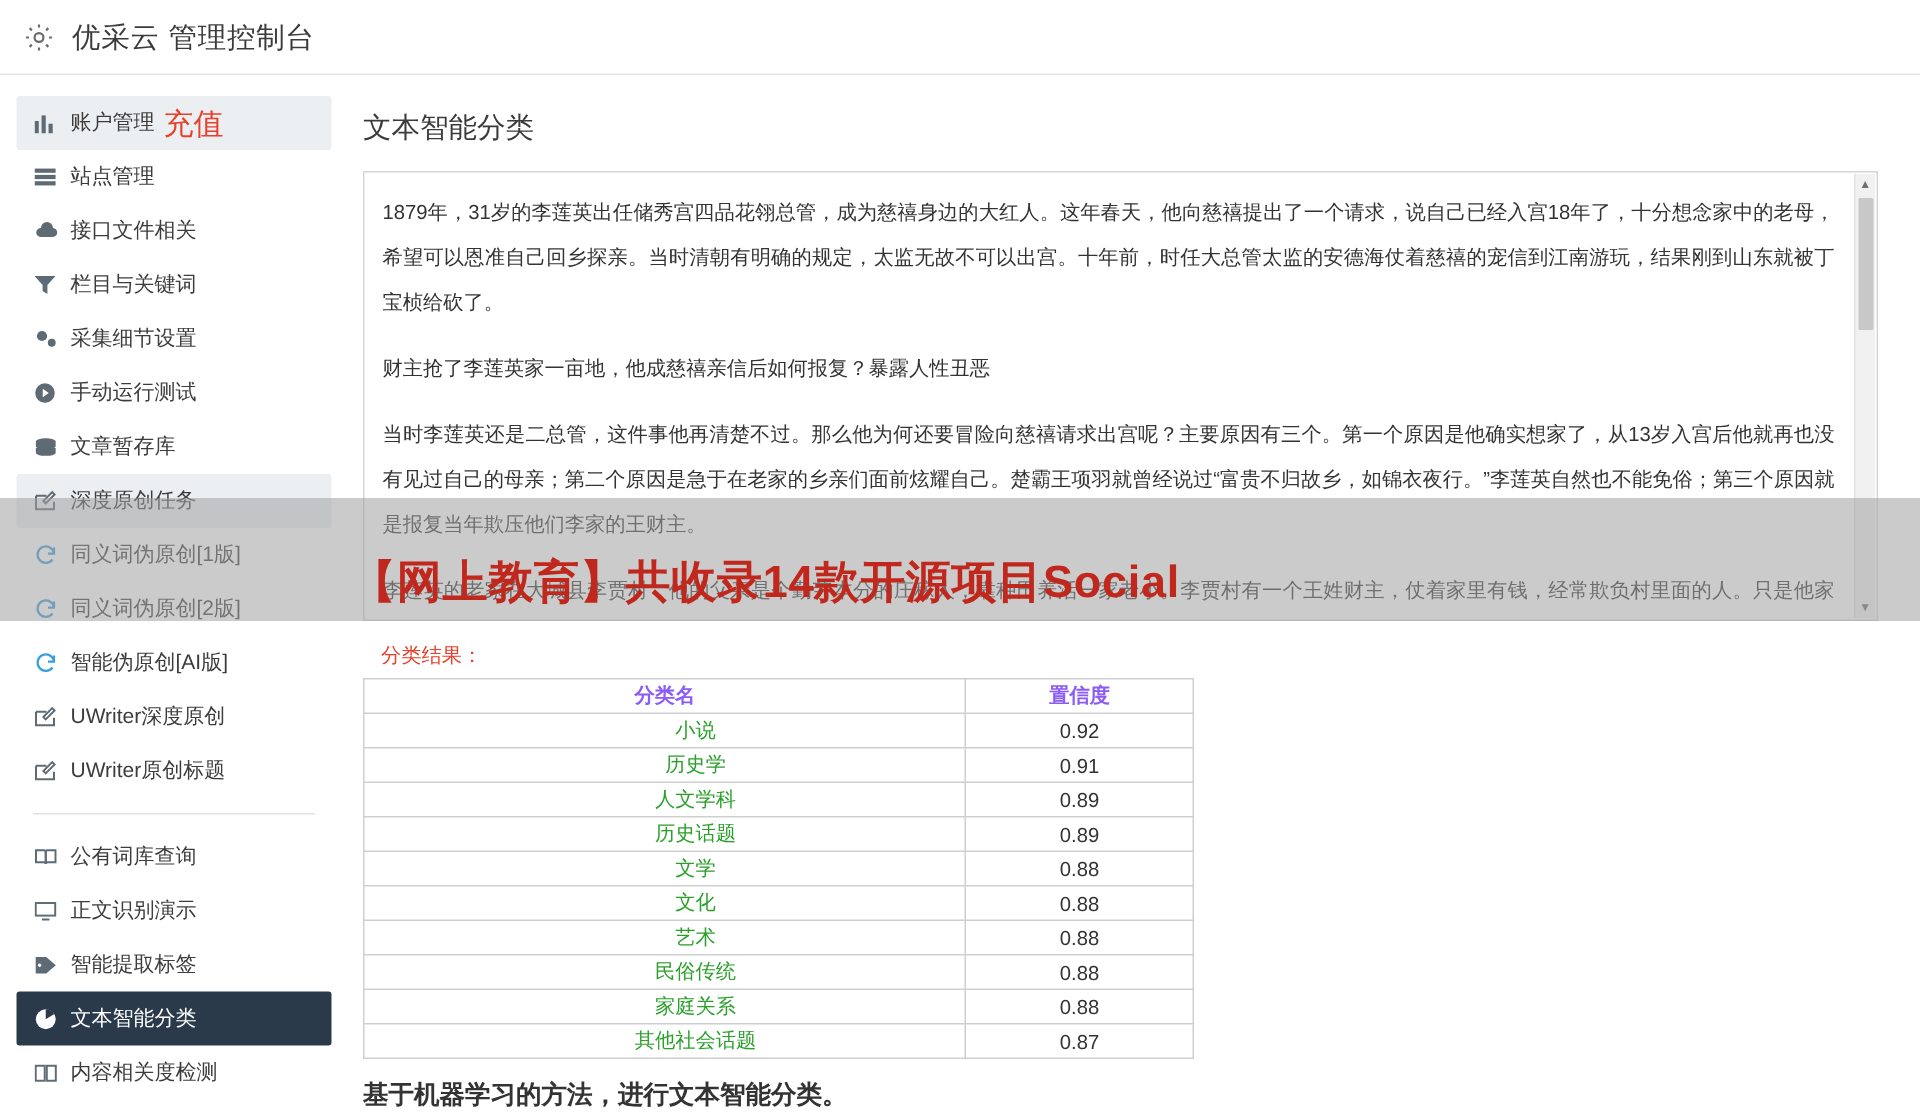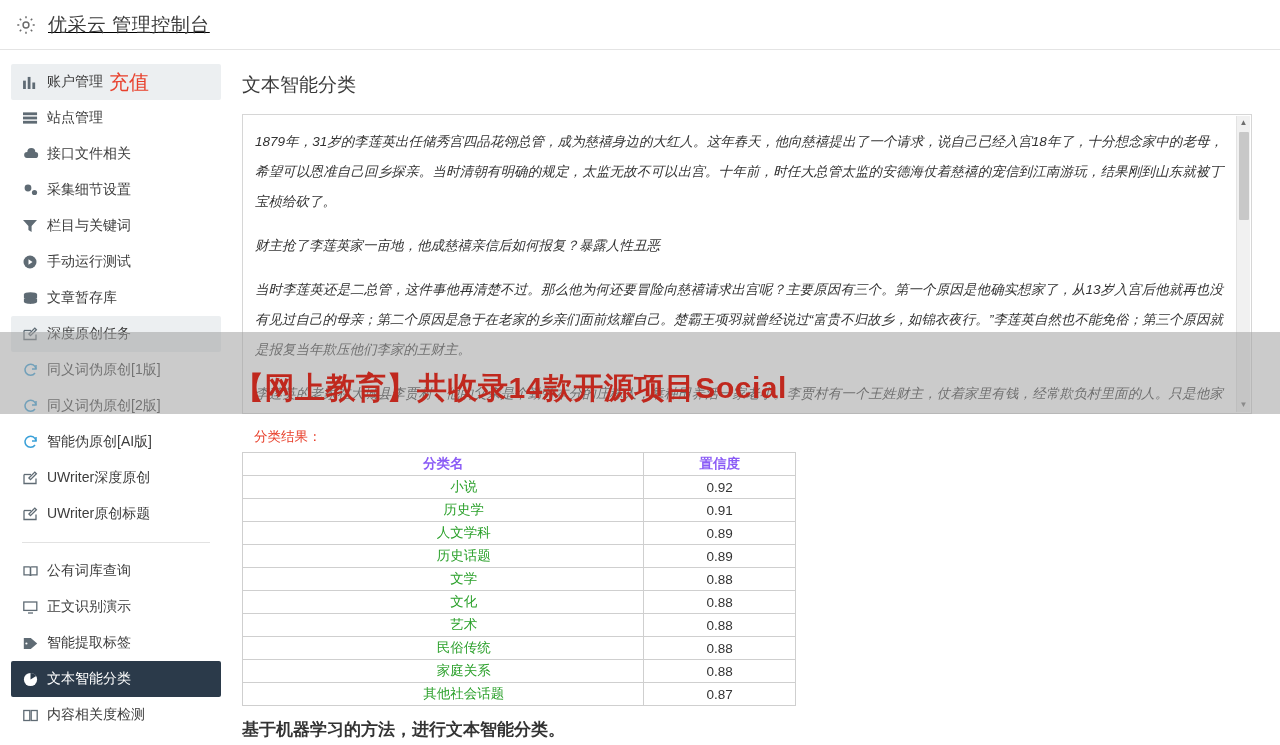--- a/index.html
+++ b/index.html
@@ -16,21 +16,20 @@
     background: #fff;
   }
   
   .header {
     height: 50px;
     border-bottom: 1px solid #e4e4e4;
     display: flex;
     align-items: center;
     padding-left: 14px;
     background: #fff;
-    text-decoration: underline;
   }
   .header .gear {
     width: 24px; height: 24px;
     margin-right: 10px;
     display: inline-flex;
     align-items: center;
     justify-content: center;
     color: #666;
   }
   .header .title {
@@ -107,21 +106,21 @@
     border: 1px solid #d6d6d6;
     background: #fff;
     height: 300px;
     overflow: hidden;
     padding: 12px 28px 10px 12px;
     font-size: 13.5px;
     line-height: 30px;
     color: #333;
     text-align: justify;
   }
-  .textbox p { margin: 0 0 14px 0; font-style: italic; }
+  .textbox p { margin: 0 0 14px 0; }
   .scrollbar {
     position: absolute;
     top: 1px; right: 1px;
     width: 14px; bottom: 1px;
     background: #f1f1f1;
     border-left: 1px solid #e3e3e3;
   }
   .scrollbar .arrow {
     height: 14px;
     font-size: 8px;
@@ -233,35 +232,35 @@
         <span class="mi-icon">
           <svg width="16" height="12" viewBox="0 0 16 12">
               <path d="M4 10h8a3 3 0 0 0 .3-6A4 4 0 0 0 4.3 4 3 3 0 0 0 4 10z" fill="#5f6b74"></path>
             </svg>
         </span>
         <span class="mi-label">接口文件相关</span>
       </div>
 
       <div class="menu-item">
         <span class="mi-icon">
+          <svg width="14" height="13" viewBox="0 0 14 13">
+              <path d="M0 0h14L8.6 6v6l-3.2-2V6z" fill="#5f6b74"></path>
+            </svg>
+        </span>
+        <span class="mi-label">栏目与关键词</span>
+      </div>
+
+      <div class="menu-item">
+        <span class="mi-icon">
           <svg width="16" height="14" viewBox="0 0 16 14" fill="#5f6b74">
               <circle cx="5" cy="5" r="3.4"></circle>
               <circle cx="11.5" cy="9.5" r="2.6"></circle>
             </svg>
         </span>
         <span class="mi-label">采集细节设置</span>
-      </div>
-
-      <div class="menu-item">
-        <span class="mi-icon">
-          <svg width="14" height="13" viewBox="0 0 14 13">
-              <path d="M0 0h14L8.6 6v6l-3.2-2V6z" fill="#5f6b74"></path>
-            </svg>
-        </span>
-        <span class="mi-label">栏目与关键词</span>
       </div>
 
       <div class="menu-item">
         <span class="mi-icon">
           <svg width="14" height="14" viewBox="0 0 14 14">
               <circle cx="7" cy="7" r="6.5" fill="#5f6b74"></circle>
               <path d="M5.5 4.2l4 2.8-4 2.8z" fill="#fff"></path>
             </svg>
         </span>
         <span class="mi-label">手动运行测试</span>

